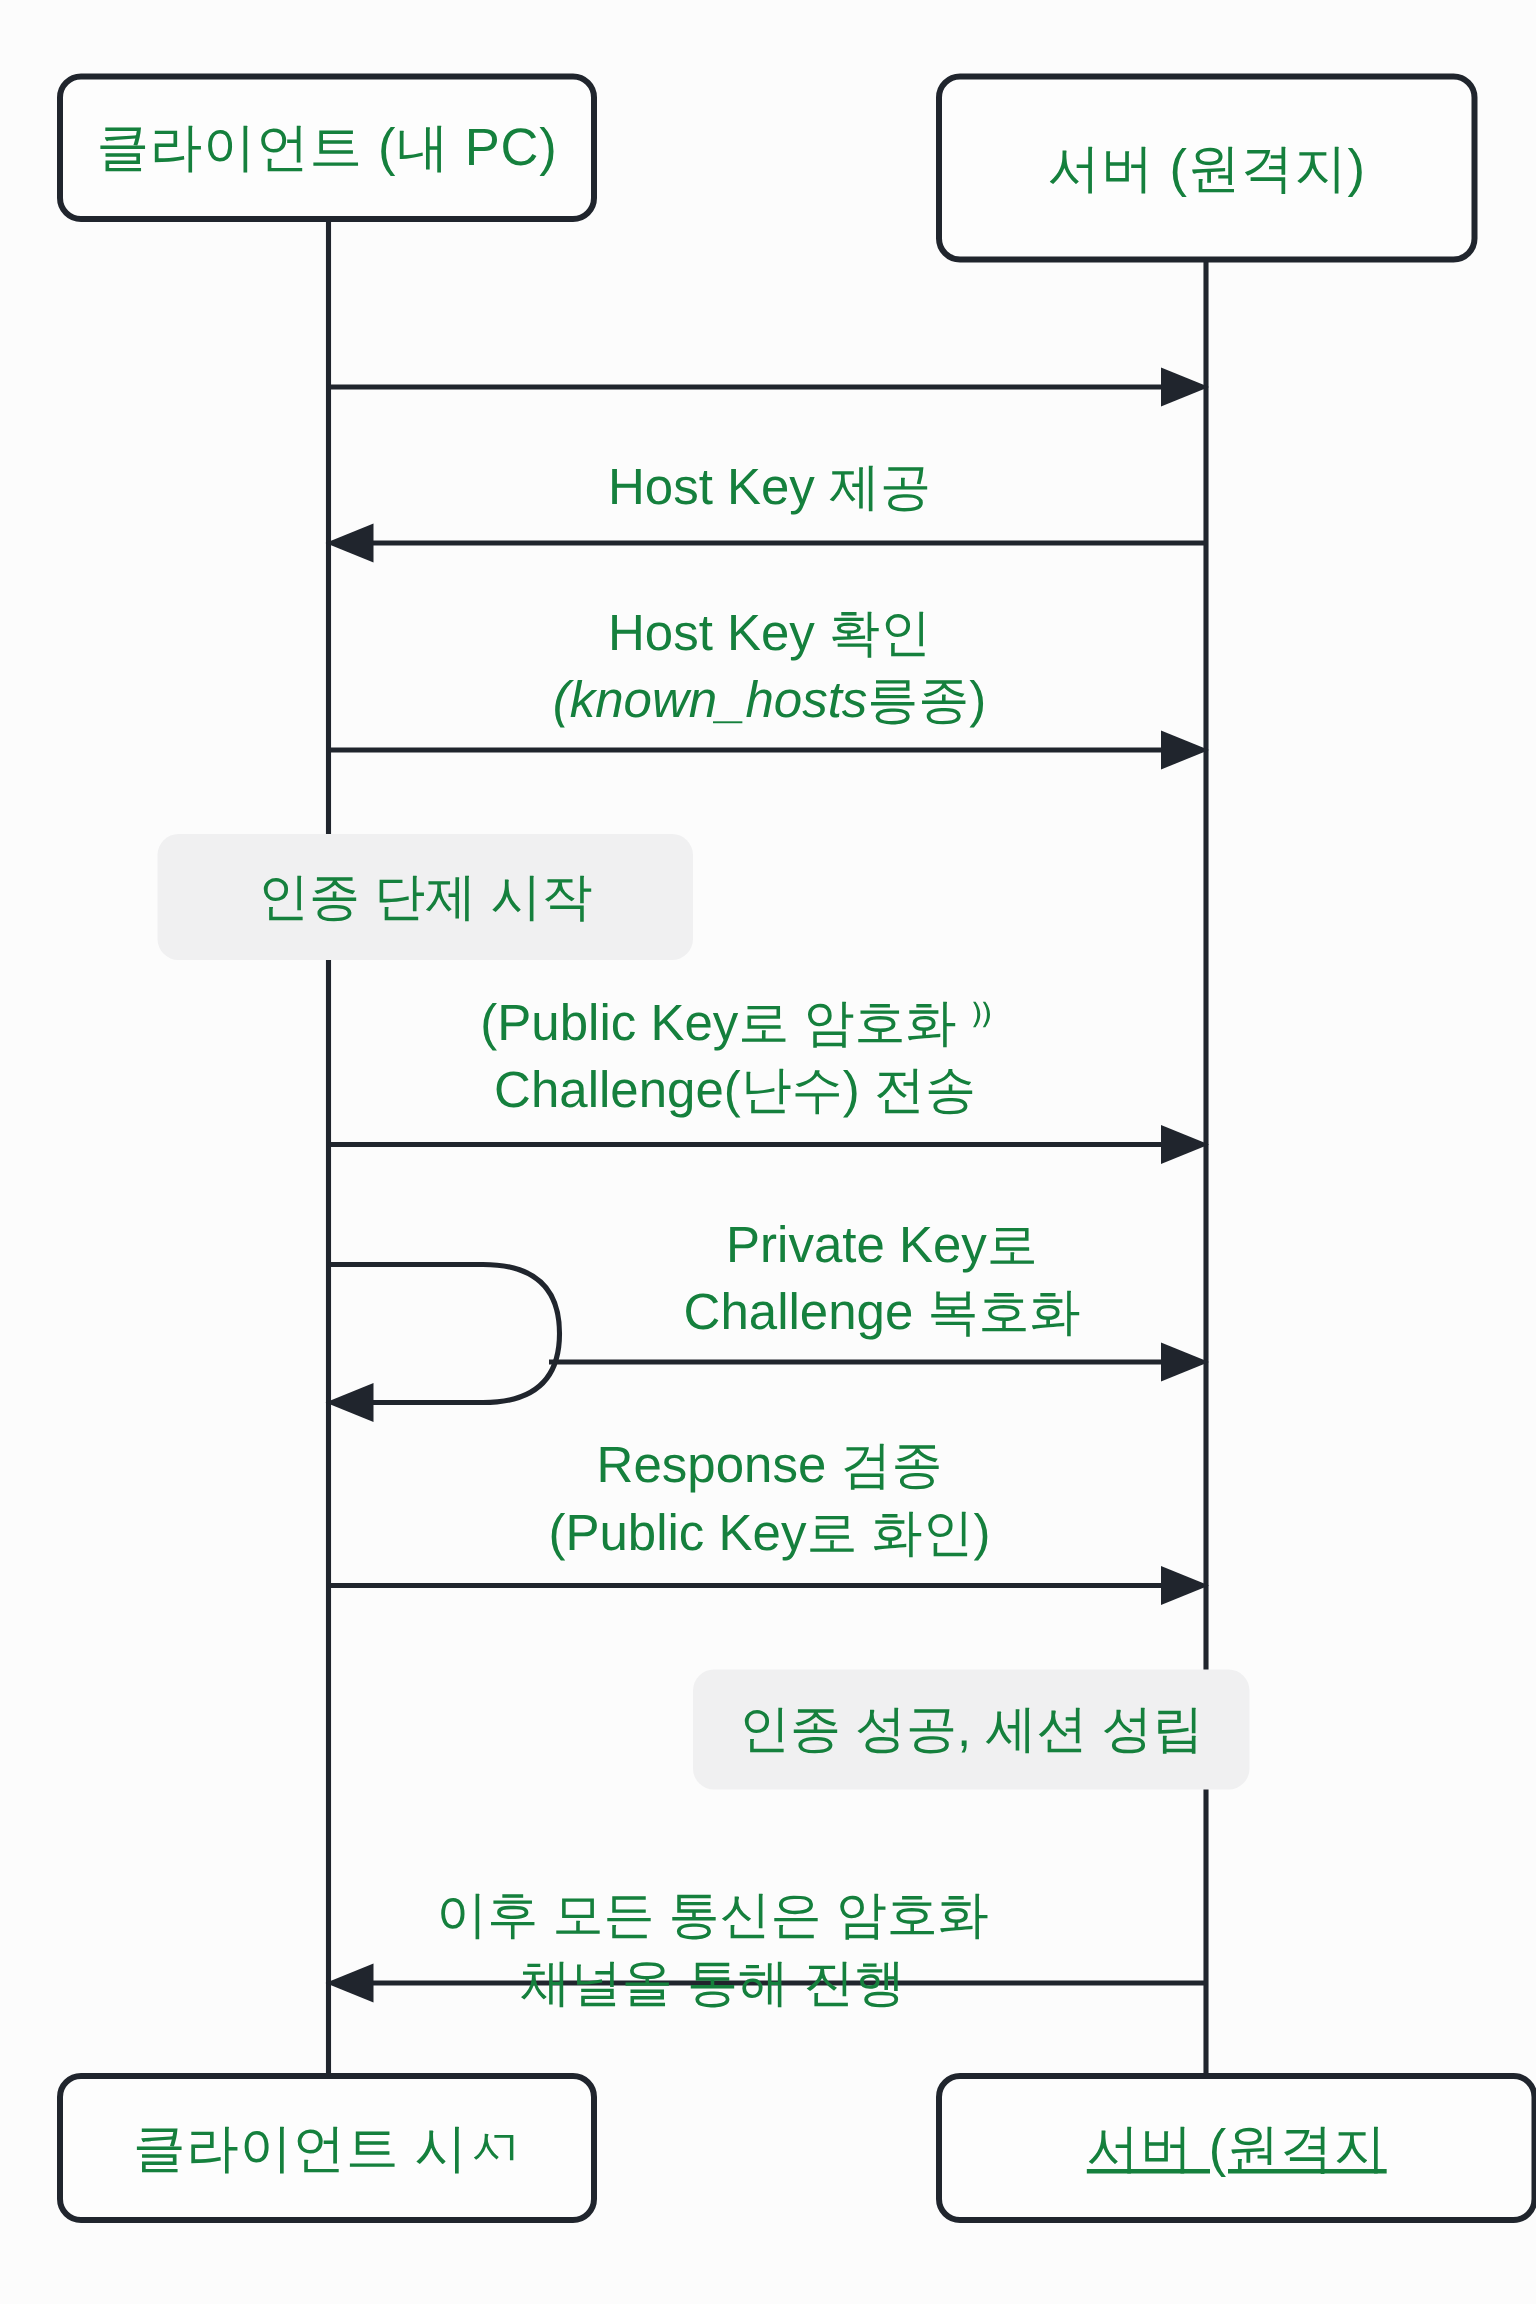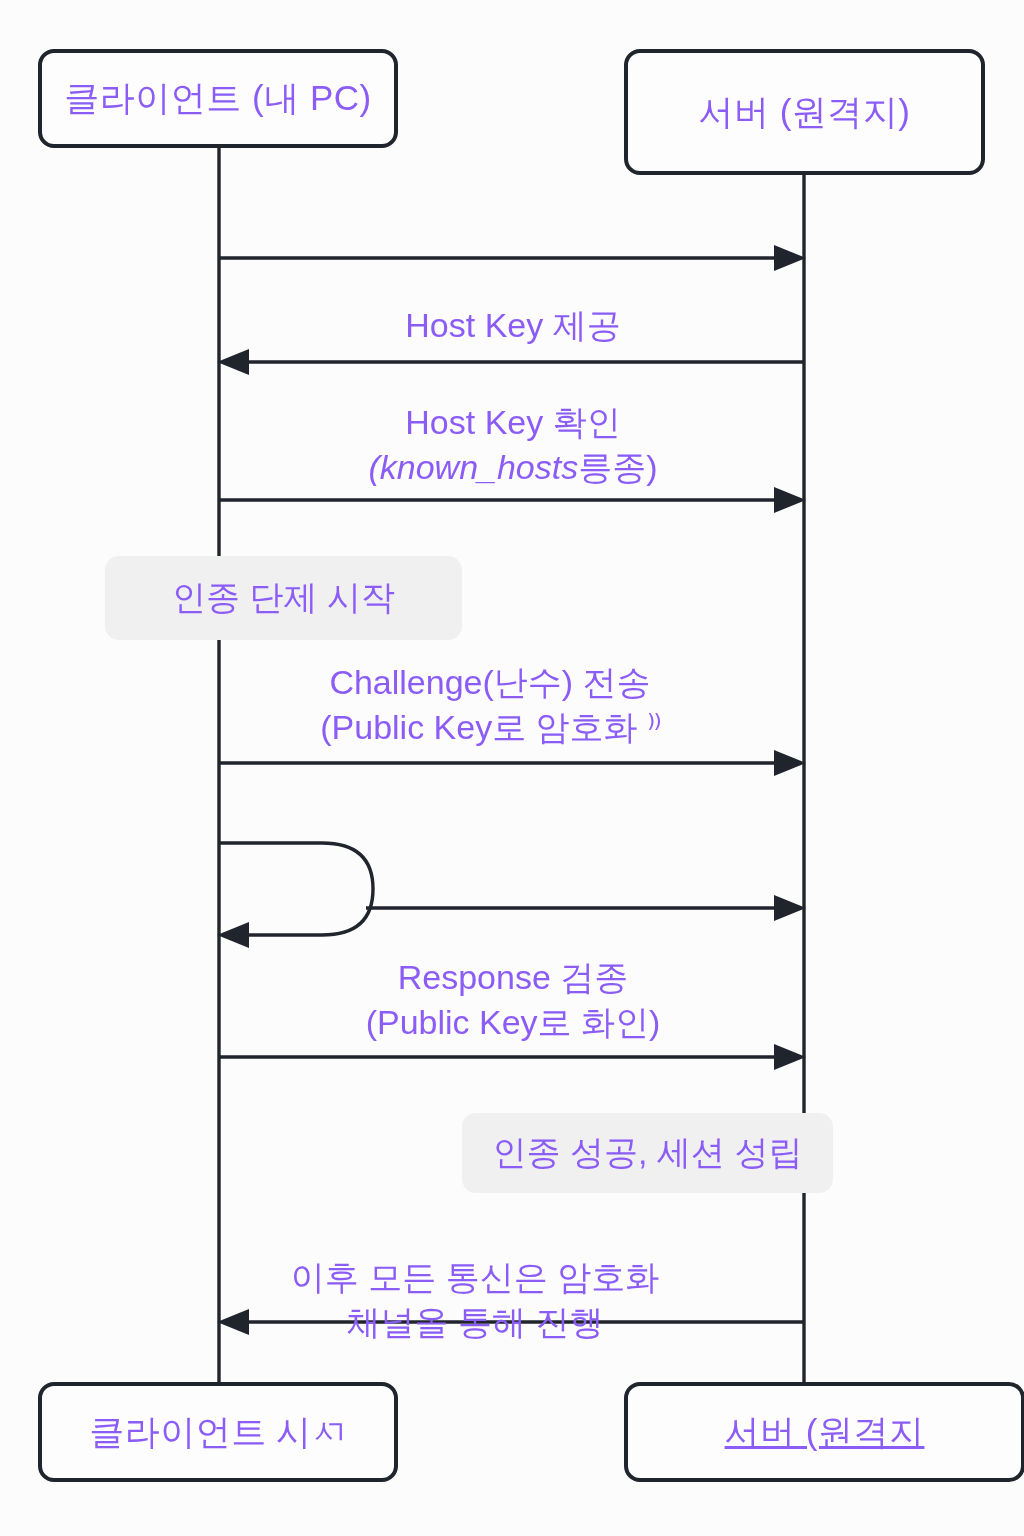--- a/index.html
+++ b/index.html
@@ -6,21 +6,21 @@
   body{
     font-family:"Liberation Sans","DejaVu Sans",sans-serif;
     background:#e8e8e8;
   }
   .canvas{
     position:relative;
     width:1024px;height:1536px;
     margin:0 auto;
     background:#fcfcfc;
     overflow:hidden;
-    color:#8b5cf6;
+    color:#15803d;
   }
   svg.wires{position:absolute;left:0;top:0;width:1024px;height:1536px;}
   .actor-box{
     position:absolute;
     box-sizing:border-box;
     border:4px solid #20252d;
     border-radius:16px;
     background:#fdfdfd;
     display:flex;align-items:center;justify-content:center;
     font-size:35px;font-weight:500;
@@ -77,21 +77,21 @@
       <polygon points="217,1322 249,1309 249,1335"></polygon>
     </g>
   </svg>
 
   <div class="actor-box" style="left:38px;top:49px;width:360px;height:99px;">
     <span>클라이언트 (내 PC)</span>
   </div>
   <div class="actor-box" style="left:624px;top:49px;width:361px;height:126px;">
     <span>서버 (원격지)</span>
   </div>
-  <div class="actor-box" style="left:38px;top:1382px;width:360px;height:100px;font-family:Liberation Serif, serif;">
+  <div class="actor-box" style="left:38px;top:1382px;width:360px;height:100px;">
     <span>클라이언트 시ㅺ</span>
   </div>
   <div class="actor-box" style="left:624px;top:1382px;width:401px;height:100px;text-decoration:underline;">
     <span>서버 (원격지</span>
   </div>
 
   <div class="note" style="left:105px;top:556px;width:357px;height:84px;">
     <span>인종 단제 시작</span>
   </div>
   <div class="note" style="left:462px;top:1113px;width:371px;height:80px;">
@@ -104,27 +104,31 @@
   </div>
 
   <div class="msg" style="left:513px;top:400px;">
     <div>Host Key 확인</div>
     <div>
       <span class="it">(known_hosts</span><span>릉종)</span>
     </div>
   </div>
 
   <div class="msg" style="left:490px;top:660px;">
-    <div>Challenge(난수) 전송</div>
     <div>
       <span>(Public Key로 암호화</span>
       <span class="mark">⁾⁾</span>
     </div>
+    <div>Challenge(난수) 전송</div>
   </div>
 
+  <div class="msg" style="left:588px;top:808px;">
+    <div>Private Key로</div>
+    <div>Challenge 복호화</div>
+  </div>
 
   <div class="msg" style="left:513px;top:955px;">
     <div>Response 검종</div>
     <div>(Public Key로 화인)</div>
   </div>
 
   <div class="msg" style="left:475px;top:1255px;">
     <div>이후 모든 통신은 암호화</div>
     <div>채널올 통해 진행</div>
   </div>

